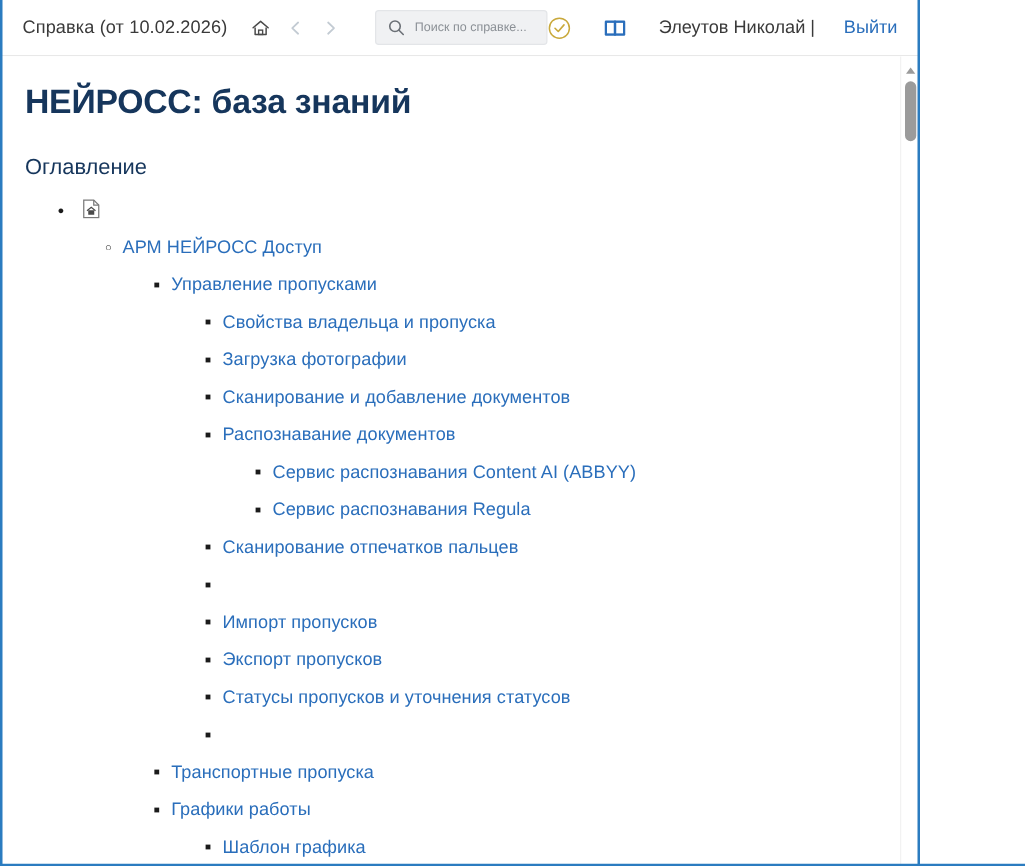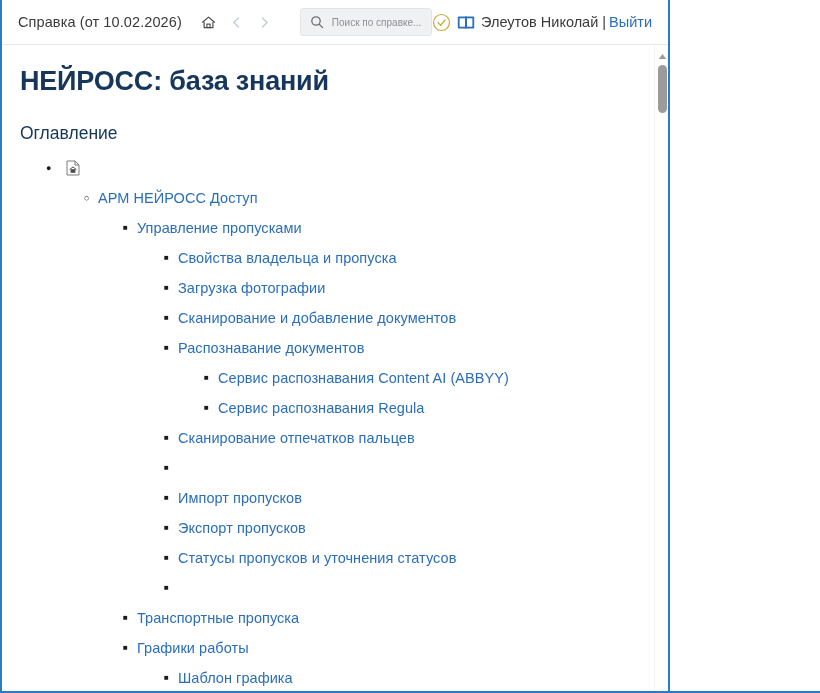--- a/index.html
+++ b/index.html
@@ -9,21 +9,21 @@
   }
   body {
     width: 820px;
     height: 693px;
     font-family: "Liberation Sans", "DejaVu Sans", sans-serif;
     overflow: hidden;
   }
 
   #app {
     position: relative;
-    width: 670px;
+    width: 736px;
     height: 693px;
     box-sizing: border-box;
     background: #ffffff;
   }
 
   
   .toolbar {
     position: relative;
     height: 45px;
     box-sizing: border-box;
@@ -82,21 +82,21 @@
     margin-left: 8px;
     width: 100%;
     padding: 0;
   }
   .search-input::placeholder { color: #8b9096; opacity: 1; }
 
   .toolbar-right {
     margin-left: auto;
     display: flex;
     align-items: center;
-    gap: 6px;
+    gap: 26px;
     padding-right: 4px;
   }
   .status-icon, .book-icon { display: flex; align-items: center; }
   .user-name {
     font-size: 14.5px;
     color: #3a3a3a;
     white-space: nowrap;
   }
   .logout-link {
     font-size: 14.5px;

